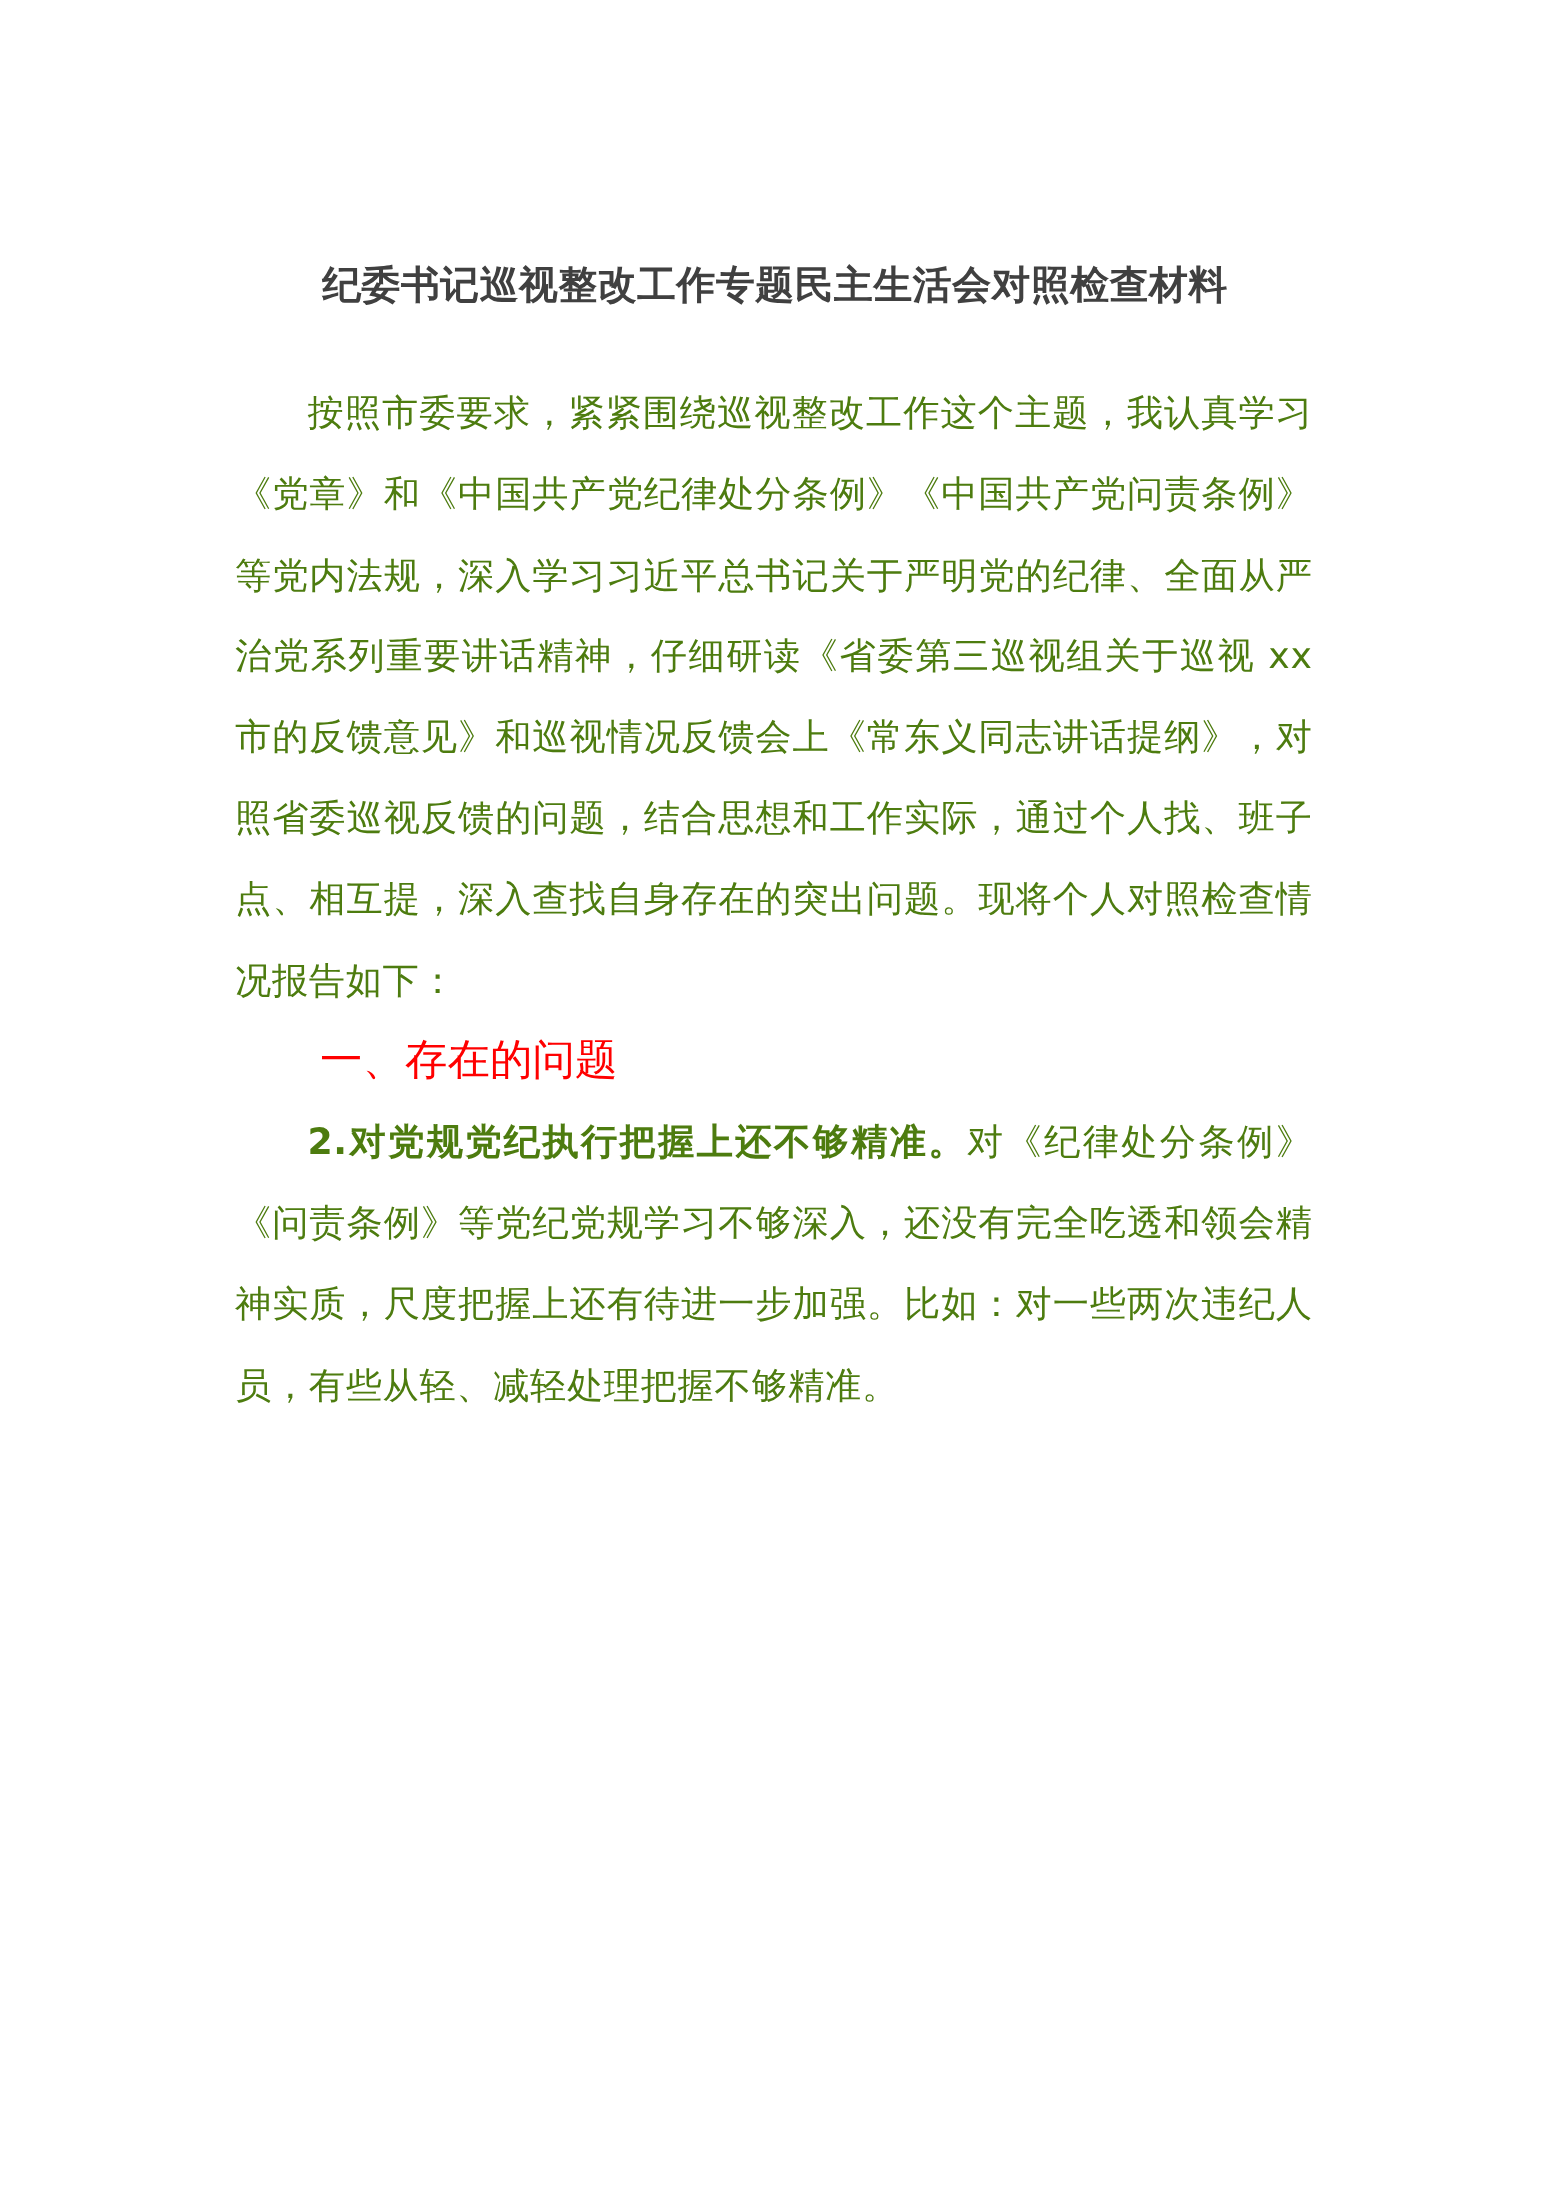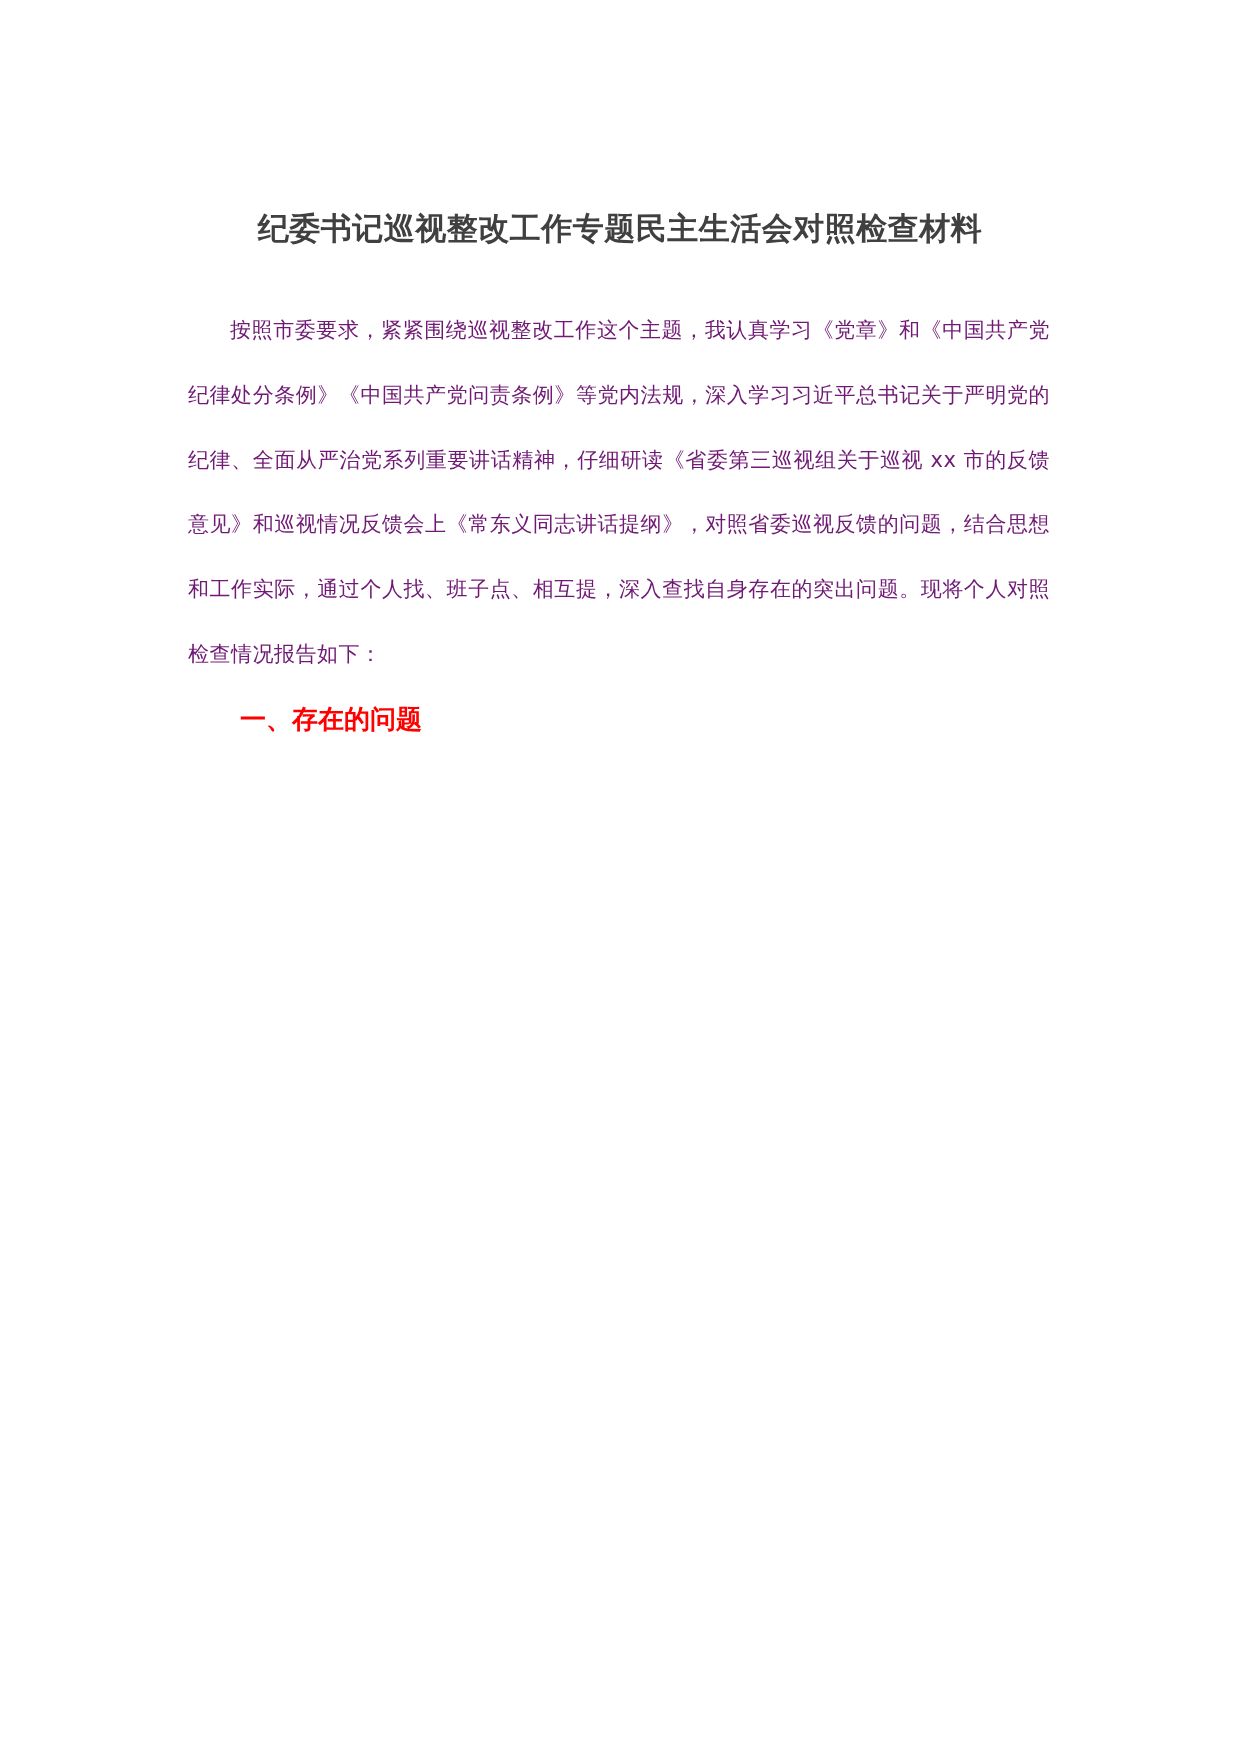--- a/index.html
+++ b/index.html
@@ -36,45 +36,45 @@
       line-height: 50px;
     }
     .body {
       position: absolute;
       left: 188px;
       top: 298px;
       width: 862px;
     }
     .para {
       margin: 0;
-      font-size: 21px;
+      font-size: 29px;
       line-height: 64.8px;
       text-indent: 2em;
       text-align: justify;
-      color: #701a75;
+      color: #4d7c0f;
       letter-spacing: 0.5px;
     }
     .section-heading {
       margin: 0;
-      font-size: 26px;
+      font-size: 34px;
       line-height: 64.8px;
       text-indent: 2em;
       color: #ff0000;
-      font-weight: bold;
     }
     .lead {
       font-weight: bold;
     }
   </style>
 </head>
 <body>
 
 <div class="page">
   <div class="title">纪委书记巡视整改工作专题民主生活会对照检查材料</div>
 
   <div class="body">
     <p class="para">按照市委要求，紧紧围绕巡视整改工作这个主题，我认真学习《党章》和《中国共产党纪律处分条例》《中国共产党问责条例》等党内法规，深入学习习近平总书记关于严明党的纪律、全面从严治党系列重要讲话精神，仔细研读《省委第三巡视组关于巡视 xx 市的反馈意见》和巡视情况反馈会上《常东义同志讲话提纲》，对照省委巡视反馈的问题，结合思想和工作实际，通过个人找、班子点、相互提，深入查找自身存在的突出问题。现将个人对照检查情况报告如下：</p>
 
     <p class="section-heading">一、存在的问题</p>
 
 
+    <p class="para"><span class="lead">2.对党规党纪执行把握上还不够精准。</span><span>对《纪律处分条例》《问责条例》等党纪党规学习不够深入，还没有完全吃透和领会精神实质，尺度把握上还有待进一步加强。比如：对一些两次违纪人员，有些从轻、减轻处理把握不够精准。</span></p>
   </div>
 </div>
 
 </body></html>

